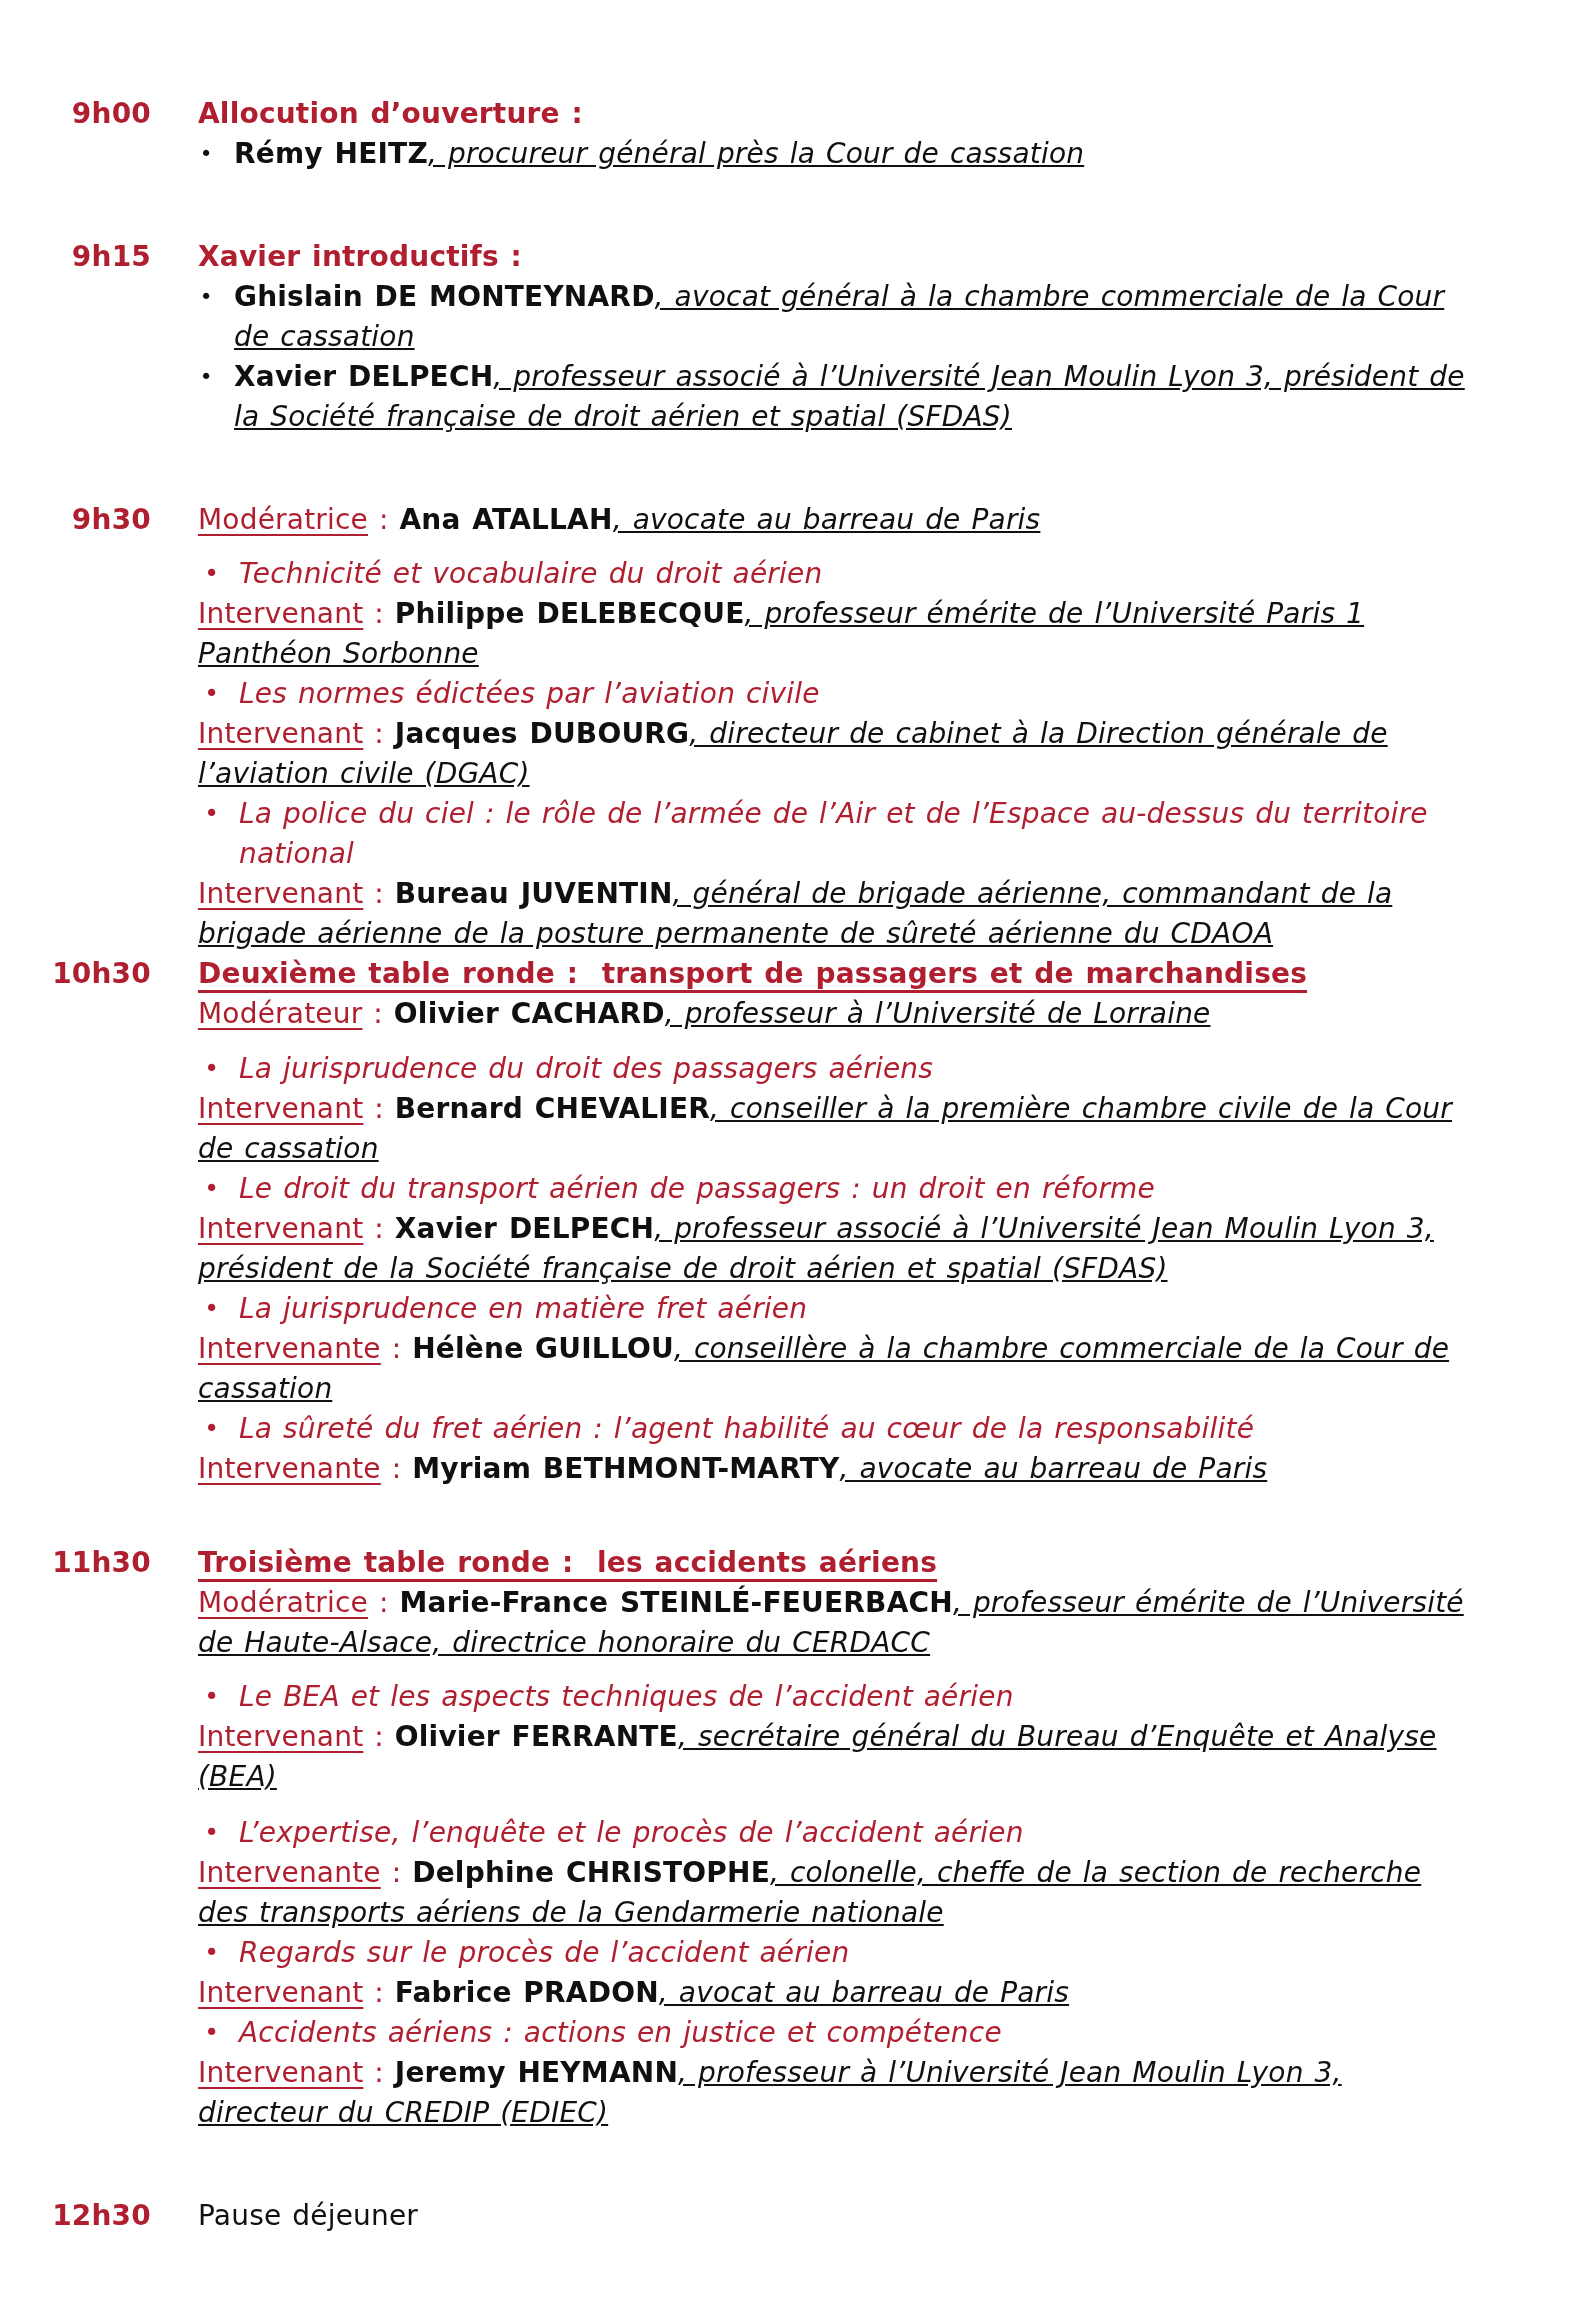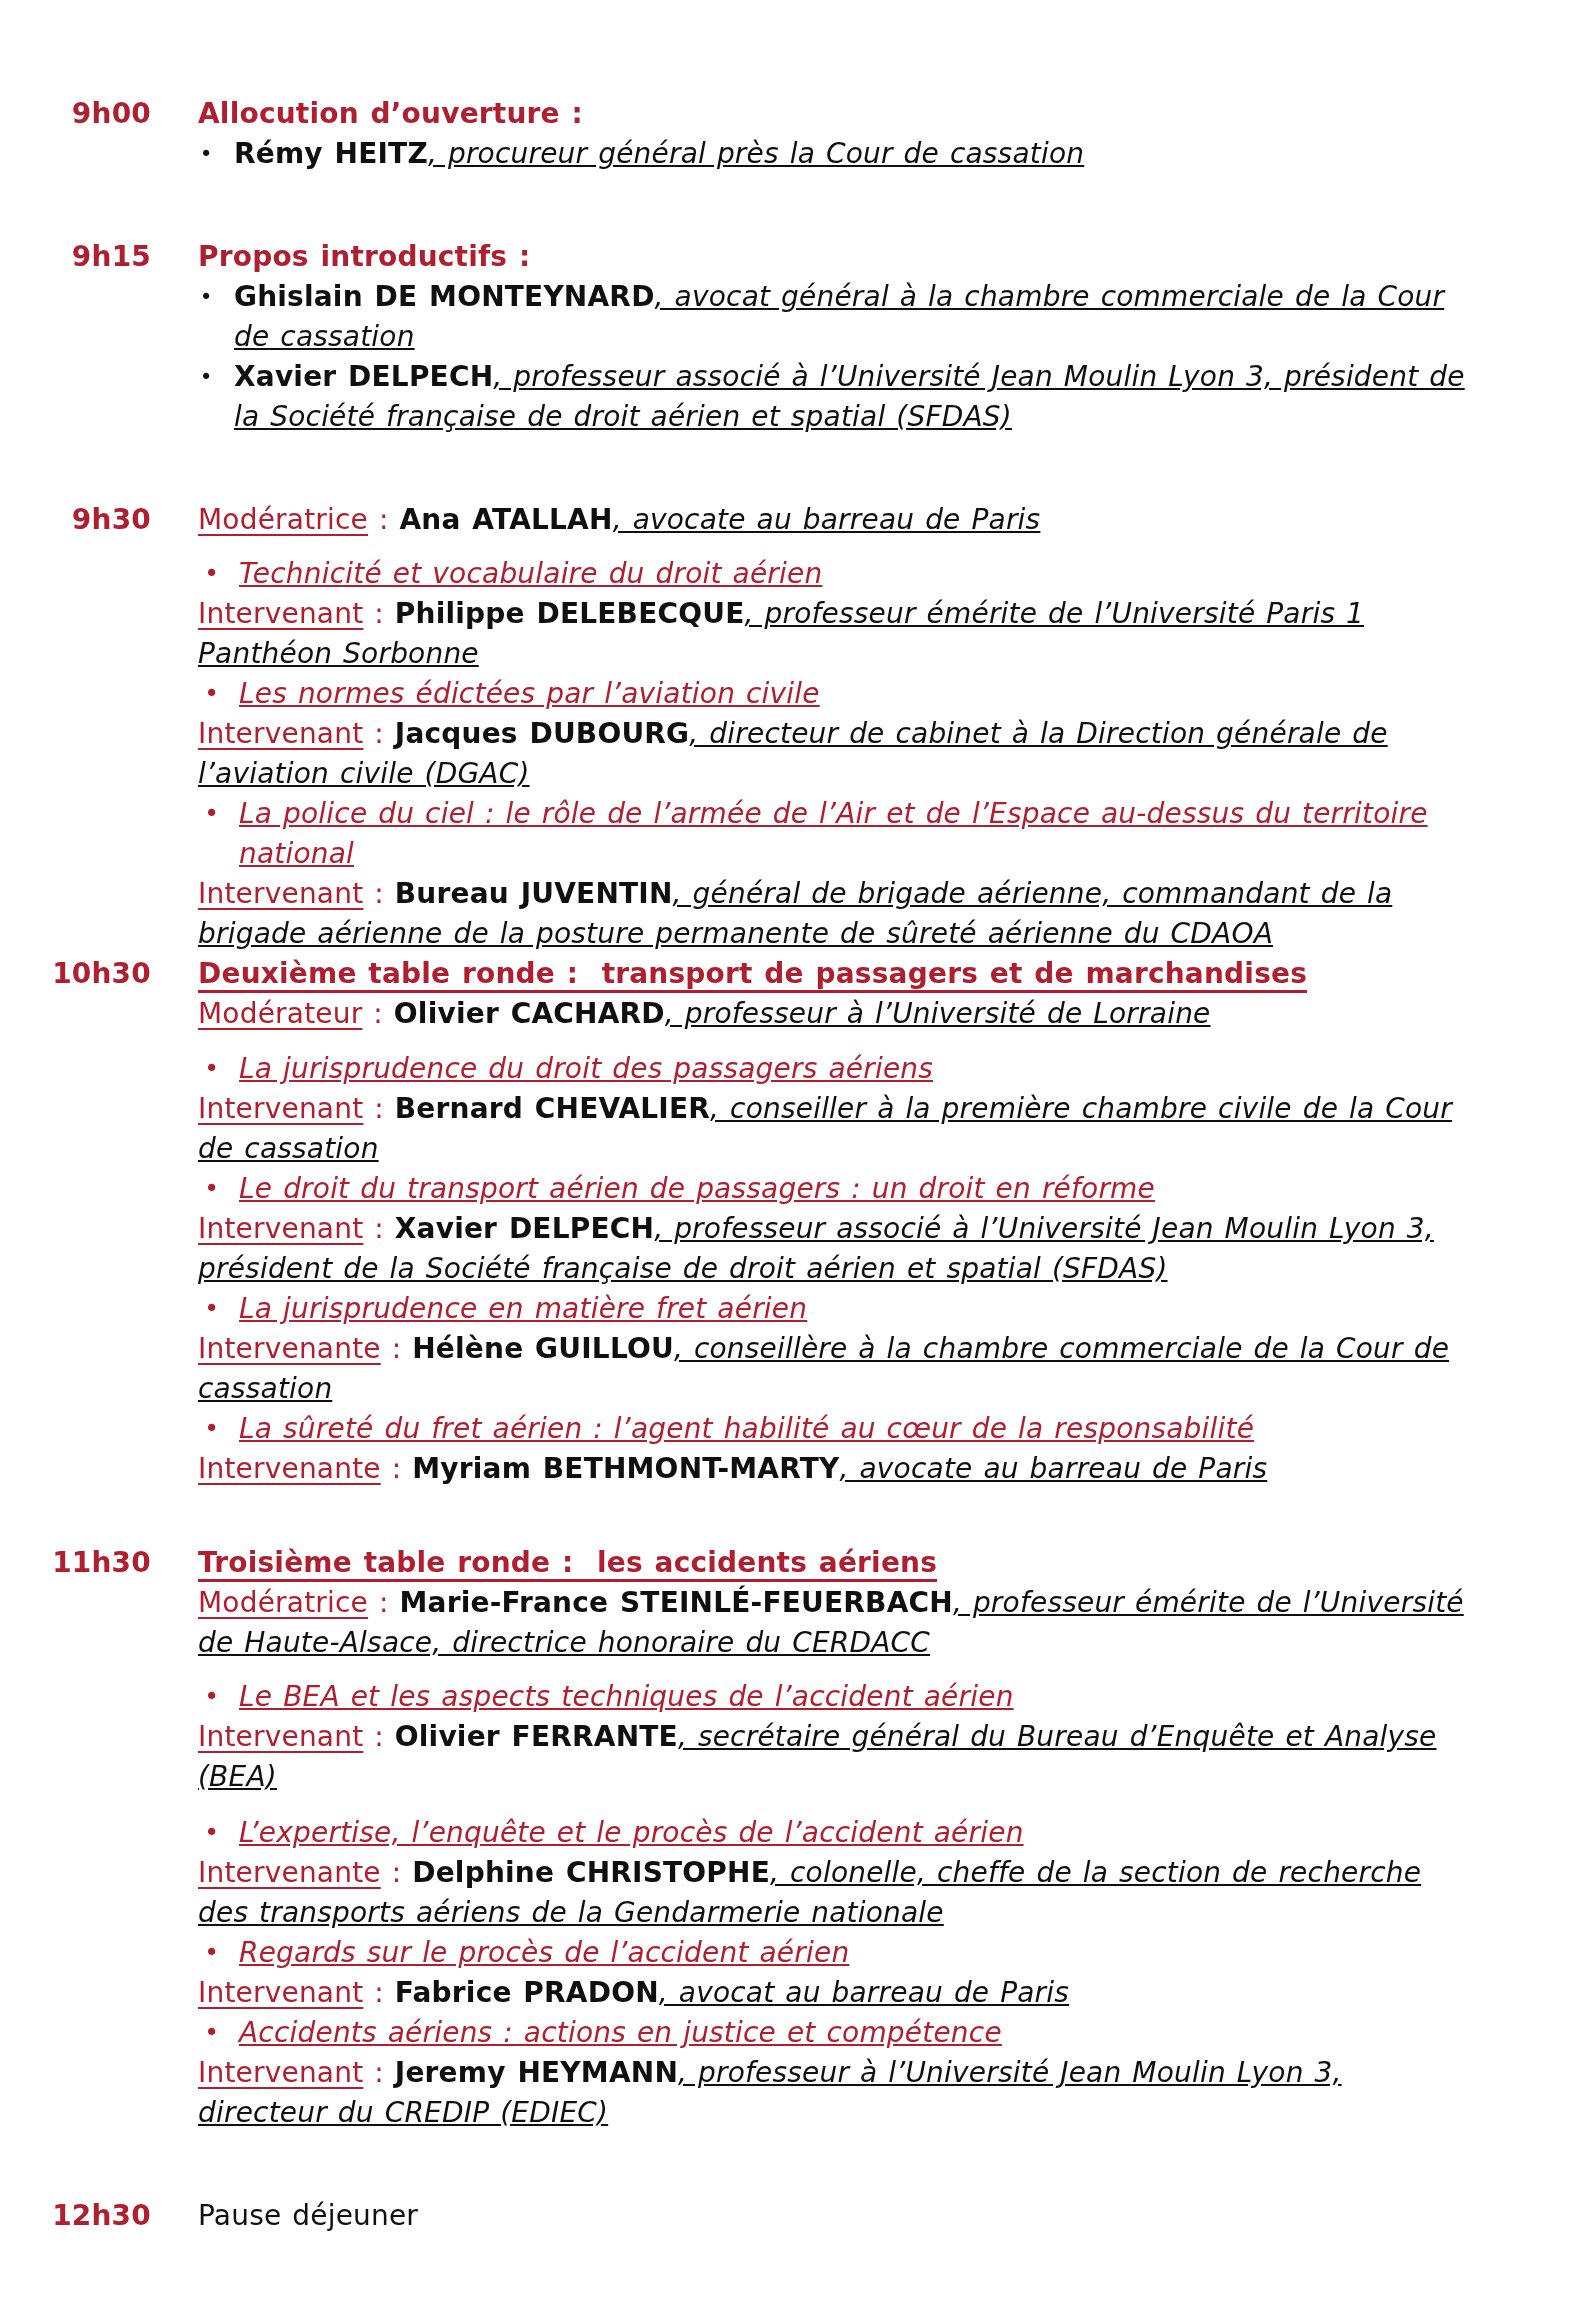--- a/index.html
+++ b/index.html
@@ -32,41 +32,41 @@
   }
   .colon{color:var(--red);white-space:pre;}
   .name{font-weight:bold;}
   .role{font-style:italic;white-space:pre-wrap;text-decoration:underline;}
   .li{position:relative;}
   .li.sb{padding-left:36px;}
   .li.topic{padding-left:41px;}
   .dot{position:absolute;line-height:40px;top:0;}
   .sb .dot{left:1.8px;color:var(--ink);font-size:21.6px;}
   .topic .dot{left:6.3px;color:var(--red);font-size:25px;}
-  .ttext{color:var(--red);font-style:italic;white-space:pre-wrap;text-decoration:underline;}
+  .ttext{color:var(--red);font-style:italic;white-space:pre-wrap;}
   .gap-before{margin-top:16px;}
   .plain-title{color:var(--ink);}
 </style>
 </head>
 <body>
 
 <div class="page">
 
   <div class="session">
     <div class="time">9h00</div>
     <div class="sbody">
       <div><span class="stitle">Allocution d’ouverture :</span></div>
       <div class="li sb"><span class="dot">•</span><span><span class="name">Rémy HEITZ</span><span class="role">, procureur général près la Cour de cassation</span></span></div>
     </div>
   </div>
 
   <div class="session m-top-70">
     <div class="time">9h15</div>
     <div class="sbody">
-      <div><span class="stitle">Propos introductifs :</span></div>
+      <div><span class="stitle">Xavier introductifs :</span></div>
       <div class="li sb"><span class="dot">•</span><span><span class="name">Ghislain DE MONTEYNARD</span><span class="role">, avocat général à la chambre commerciale de la Cour
 de cassation</span></span></div>
       <div class="li sb"><span class="dot">•</span><span><span class="name">Xavier DELPECH</span><span class="role">, professeur associé à l’Université Jean Moulin Lyon 3, président de
 la Société française de droit aérien et spatial (SFDAS)</span></span></div>
     </div>
   </div>
 
   <div class="session m-top-70">
     <div class="time">9h30</div>
     <div class="sbody">

